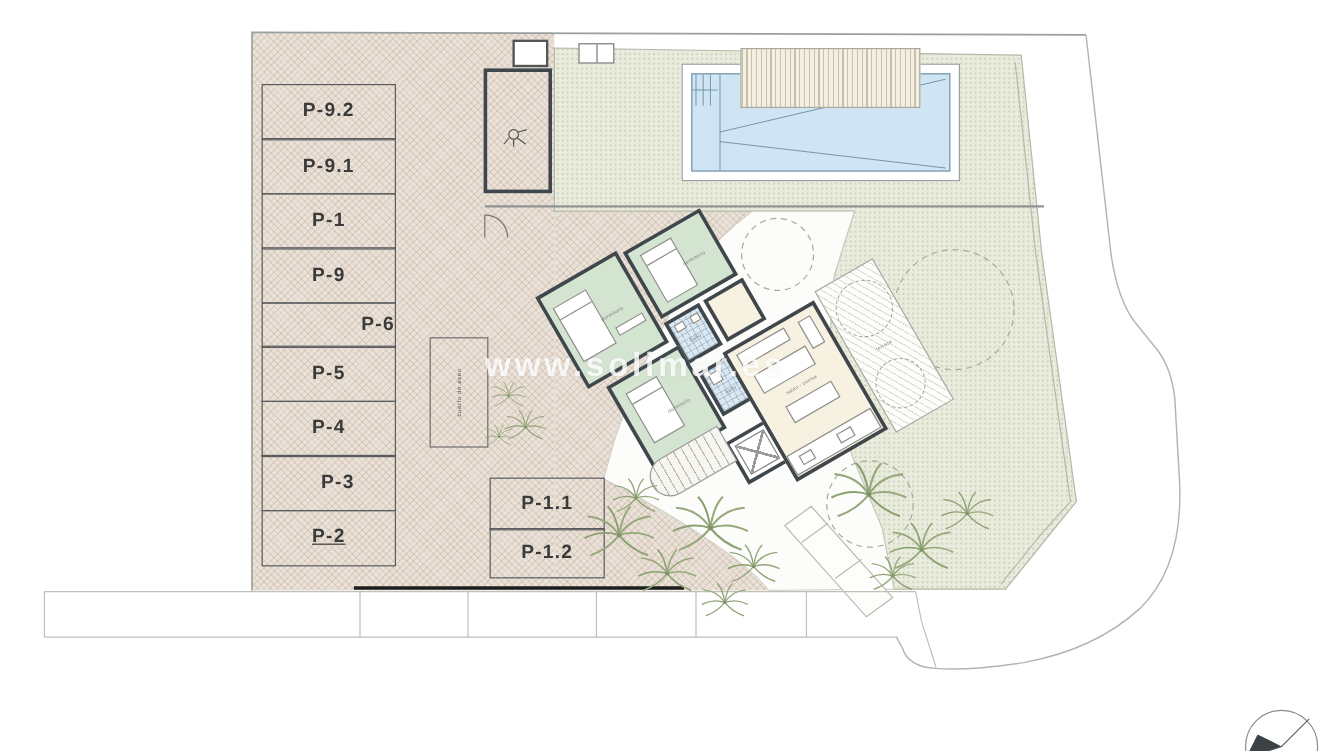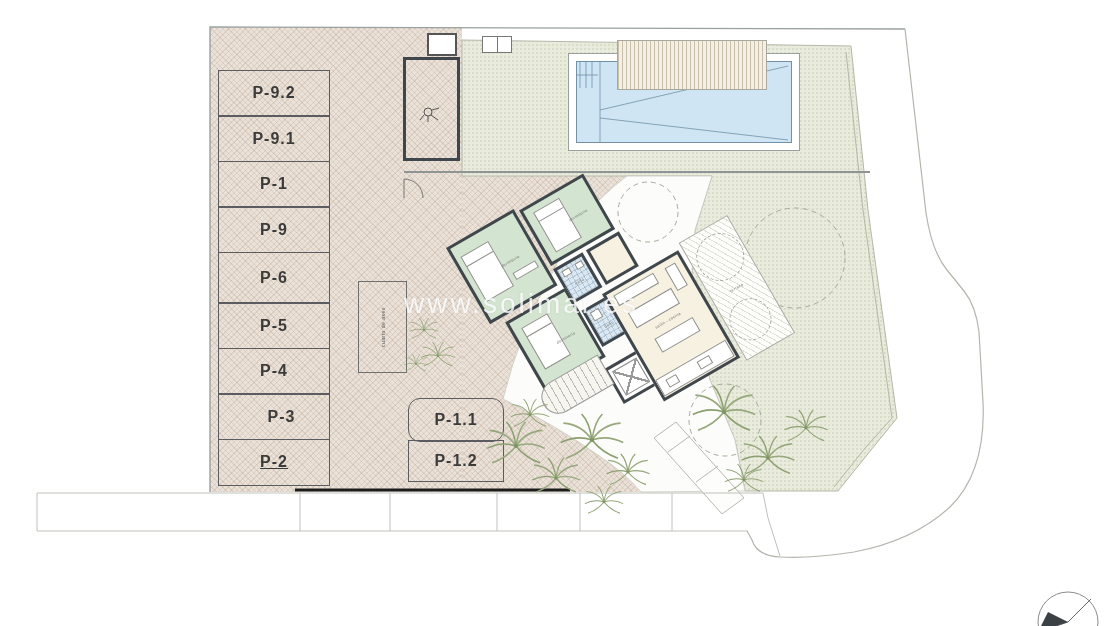--- a/index.html
+++ b/index.html
@@ -27,21 +27,21 @@
   #house{position:absolute;left:446px;top:248px;width:0;height:0;
          transform:rotate(-30deg);transform-origin:0 0;}
   .room{position:absolute;box-sizing:border-box;border:3.5px solid #3f464c;}
   .green{background:#d3e4d0;}
   .cream{background:#f6f1e0;}
   .furn{position:absolute;box-sizing:border-box;background:#fff;border:1px solid #8d8d88;}
   .roomlabel{position:absolute;width:100%;text-align:center;font-size:4px;color:#777;
              letter-spacing:.3px;}
   .dashcircle{position:absolute;border:1px dashed #a3ac9b;border-radius:50%;}
   
-  #watermark{position:absolute;left:404px;top:288px;width:320px;font-size:28px;font-weight:normal;
+  #watermark{position:absolute;left:404px;top:288px;width:320px;font-size:28px;font-weight:bold;
     letter-spacing:3px;color:rgba(255,255,255,.82);white-space:nowrap;
     text-shadow:0 0 2px rgba(120,120,120,.15);}
   .vtext{writing-mode:vertical-rl;transform:rotate(180deg);font-size:5px;color:#555;
          letter-spacing:.5px;}
   svg{position:absolute;left:0;top:0;}
 </style>
 </head>
 <body>
 
 <div id="canvas">
@@ -107,39 +107,39 @@
       </div>
     <div class="stall" style="height:47px;">
         <span>P-9.1</span>
       </div>
     <div class="stall" style="height:47px;">
         <span>P-1</span>
       </div>
     <div class="stall" style="height:47px;">
         <span>P-9</span>
       </div>
-    <div class="stall" style="height:52px;">
+    <div class="stall" style="height:38px;justify-content:flex-end;">
         <span>P-6</span>
       </div>
     <div class="stall" style="height:47px;">
         <span>P-5</span>
       </div>
     <div class="stall" style="height:47px;">
         <span>P-4</span>
       </div>
     <div class="stall" style="height:47px;padding-left:15px;">
         <span>P-3</span>
       </div>
     <div class="stall" style="height:47px;text-decoration:underline;">
         <span>P-2</span>
       </div>
   </div>
 
   <div class="abs" style="left:408px;top:399px;width:96px;">
-    <div class="stall" style="height:44px;border-radius:12px;">
+    <div class="stall" style="height:44px;">
         <span>P-1.1</span>
       </div>
     <div class="stall" style="height:42px;">
         <span>P-1.2</span>
       </div>
   </div>
 
   <div class="abs" style="left:358px;top:281px;width:49px;height:92px;border:1px solid #6f6f6f;box-sizing:border-box;
               display:flex;align-items:center;justify-content:center;">
     <span class="vtext">cuarto de aseo</span>

